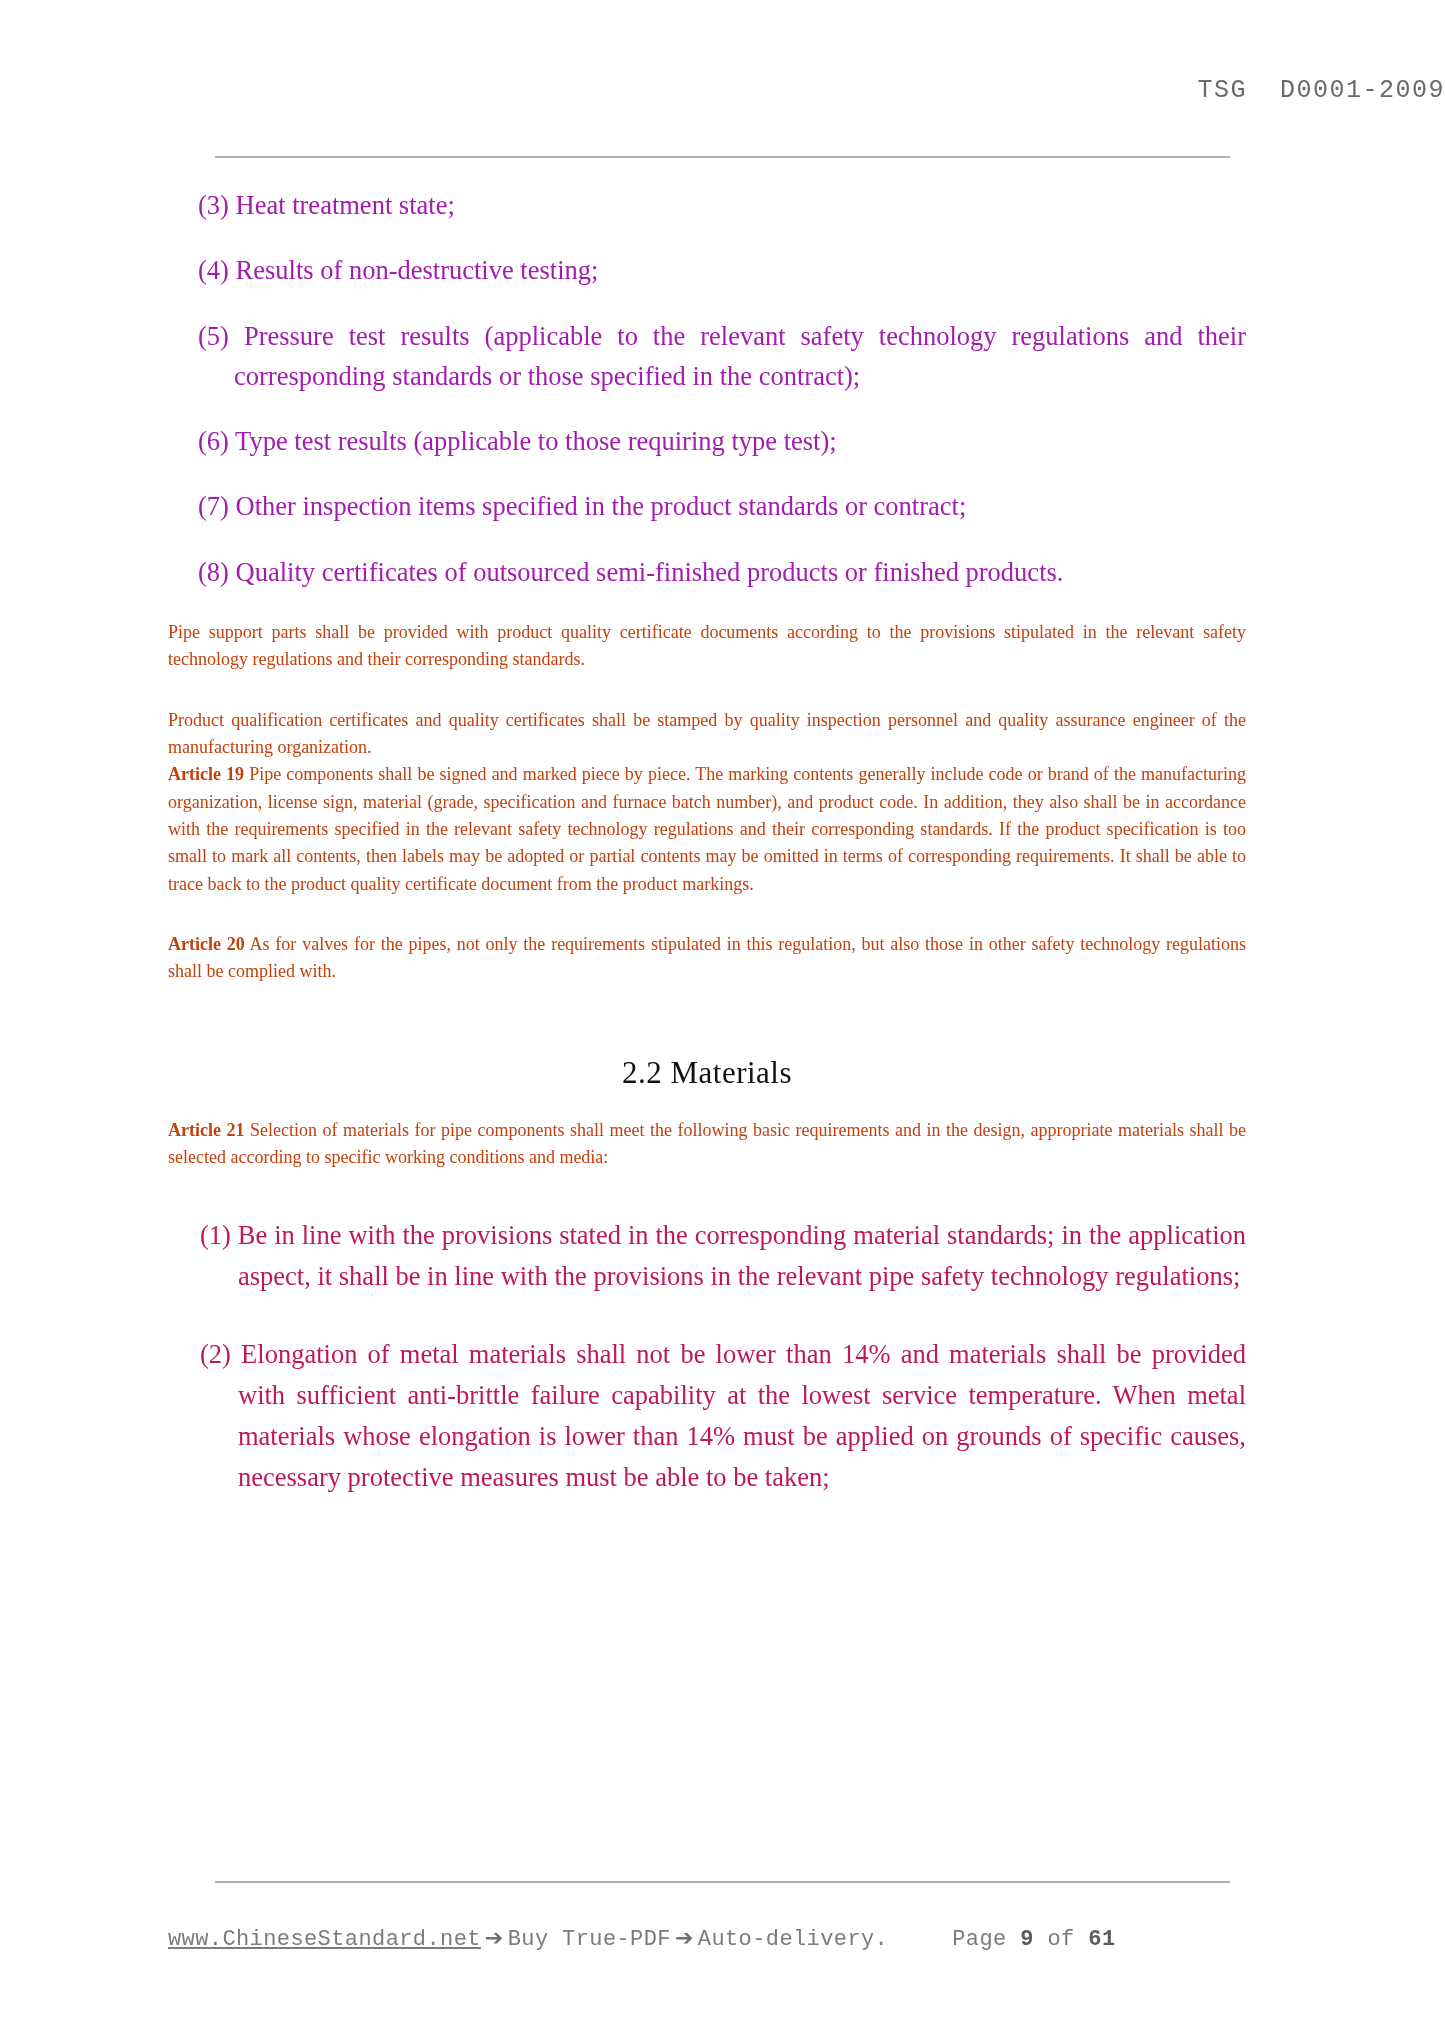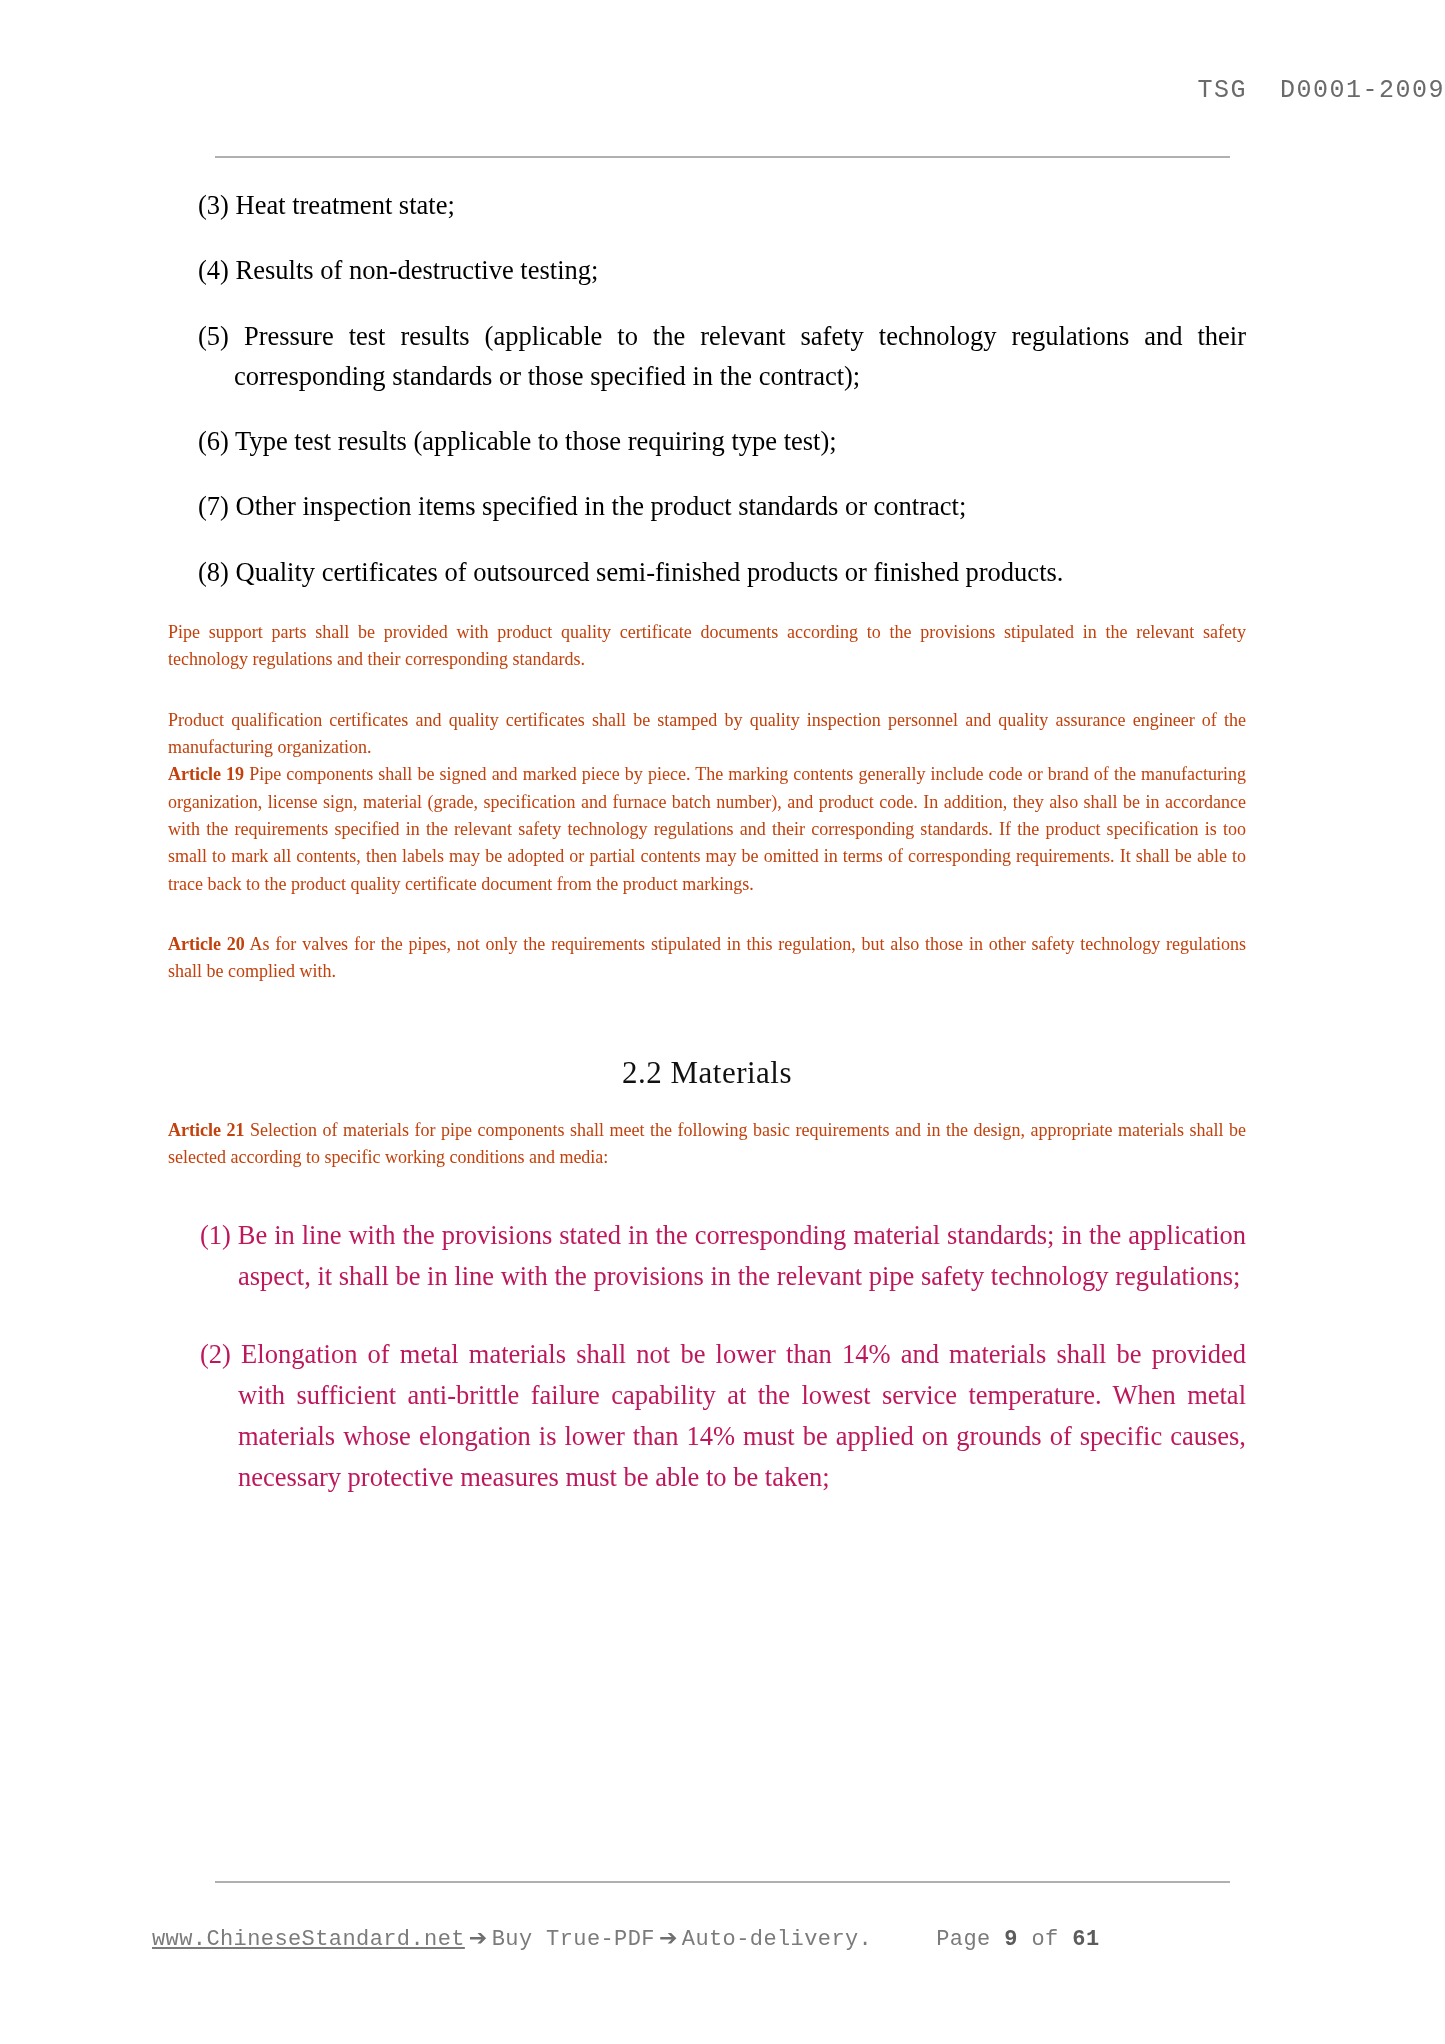--- a/index.html
+++ b/index.html
@@ -71,21 +71,21 @@
 
   
   p.item {
     margin: 0 0 25px 0;
     padding-left: 66px;
     text-indent: -36px;
     font-size: 26.5px;
     line-height: 1.52;
     text-align: justify;
     text-justify: inter-word;
-    color: #000000;
+    color: #a21caf;
   }
   p.item.last-of-group { margin-bottom: 27px; }
 
   
   p.item2 {
     margin: 0 0 27px 0;
     padding-left: 70px;
     text-indent: -38px;
     font-size: 26.5px;
     line-height: 1.55;
@@ -106,21 +106,21 @@
   }
 
   
   .gap-sm { height: 10px; }
   .gap-md { height: 22px; }
 
   
   .footer {
     position: absolute;
     top: 1925px;
-    left: 152px;
+    left: 168px;
     width: 1078px;
     font-family: "Liberation Mono", "DejaVu Sans Mono", monospace;
     font-size: 22px;
     color: #7b7b7b;
     white-space: nowrap;
     letter-spacing: 0.4px;
   }
   .footer .url {
     text-decoration: underline;
     color: #7b7b7b;

